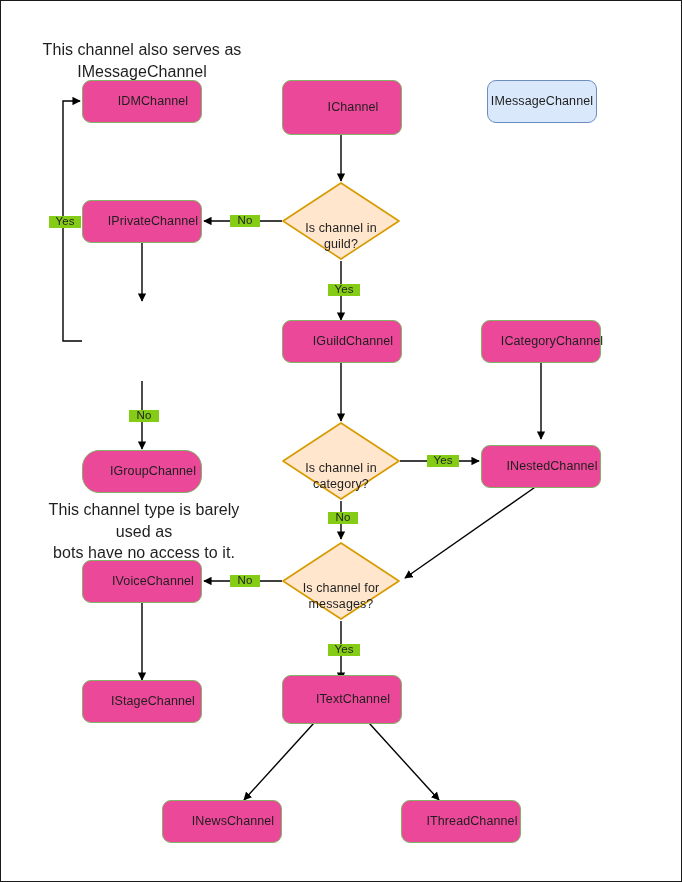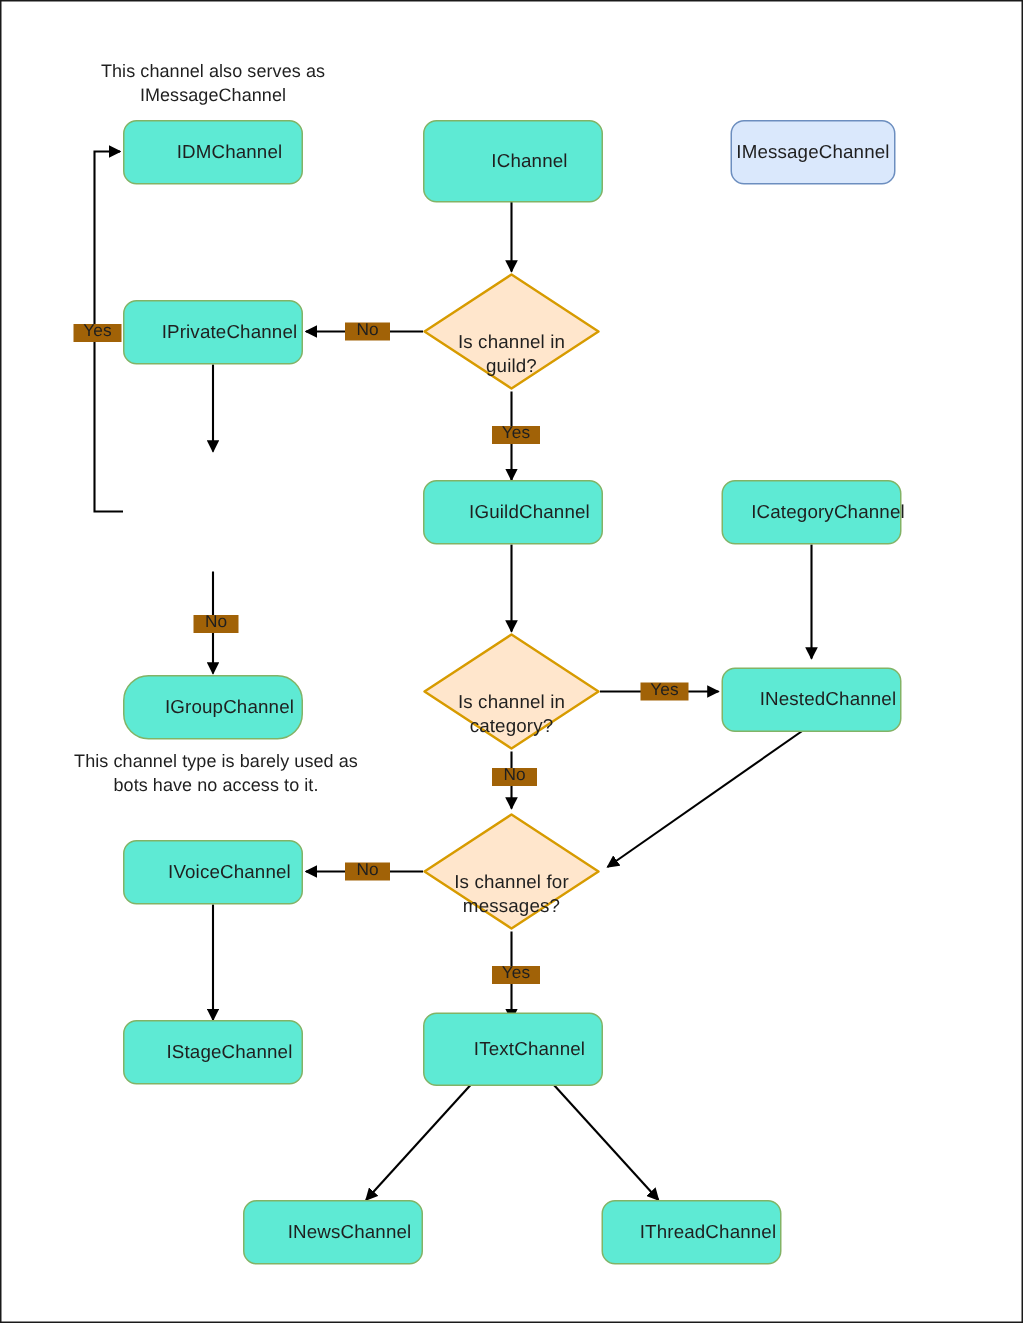--- a/index.html
+++ b/index.html
@@ -31,21 +31,21 @@
     display: flex;
     align-items: center;
     justify-content: center;
     text-align: center;
     font-size: 12.5px;
     color: #1f1f1f;
     line-height: 1.25;
     letter-spacing: 0.1px;
   }
   .node-green {
-    background: #5eead4;
+    background: #ec4899;
     border: 1.4px solid #82b366;
     padding-left: 22px;
   }
   .node-blue {
     background: #dae8fc;
     border: 1.4px solid #6c8ebf;
   }
   .decision {
     position: absolute;
     display: flex;
@@ -65,31 +65,31 @@
     height: 100%;
   }
   .decision .dia-label {
     position: relative;
     z-index: 2;
     padding: 0 10px;
     margin-top: 30px;
   }
   .note {
     position: absolute;
-    font-size: 12px;
+    font-size: 16px;
     color: #1f1f1f;
     text-align: center;
     line-height: 1.35;
     letter-spacing: 0.05px;
   }
   .edge-label {
     position: absolute;
     font-size: 11.5px;
     color: #1f1f1f;
-    background: #a16207;
+    background: #84cc16;
     padding: 0 2px;
     text-align: center;
     line-height: 1;
     letter-spacing: 0.05px;
   }
 </style>
 </head>
 <body>
 
 <div id="page">

